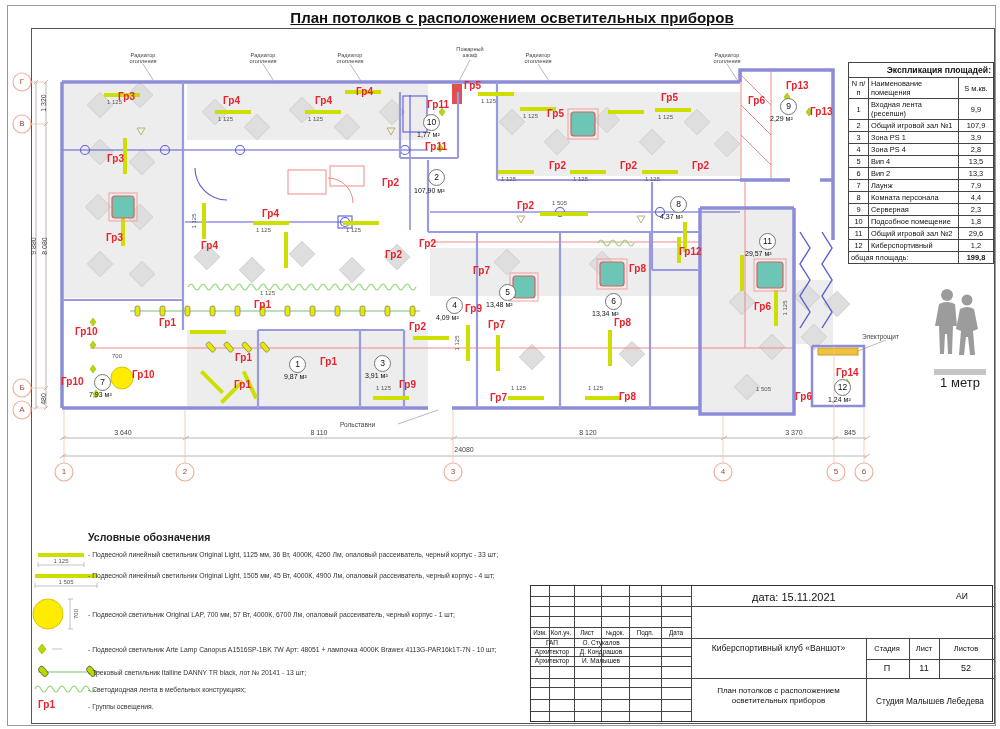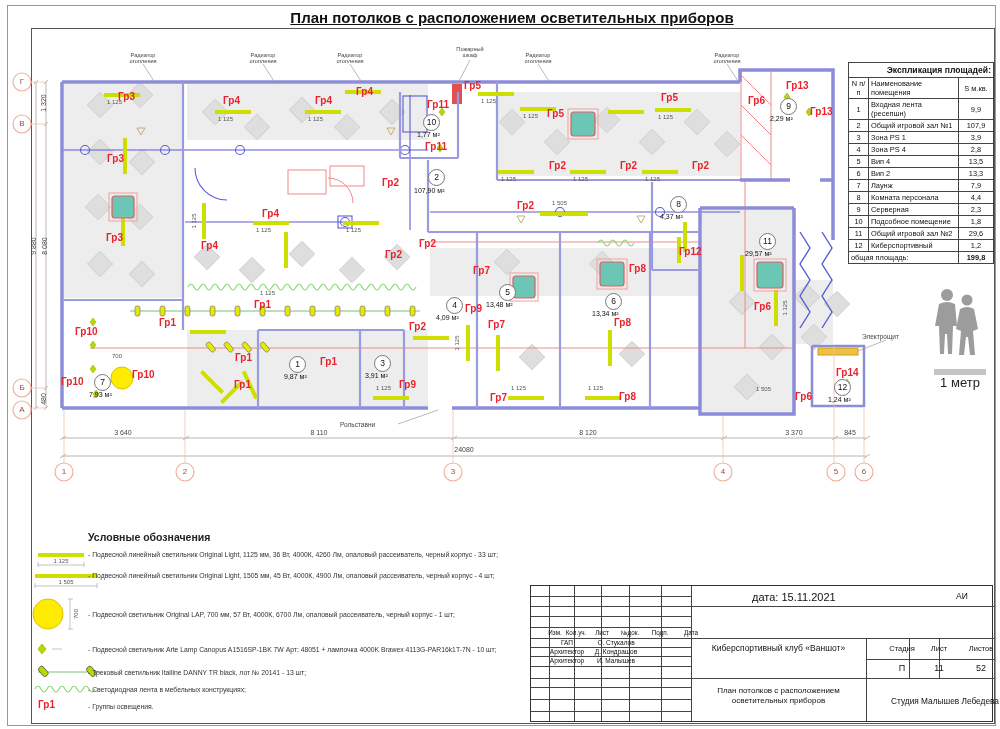--- a/index.html
+++ b/index.html
@@ -29,21 +29,21 @@
   .areas .num{text-align:center;width:15px;}
   .areas .sq{text-align:center;width:30px;}
   
   .leg-head{font-size:10.5px;font-weight:bold;color:#222;}
   .leg-txt{font-size:6.8px;color:#333;white-space:nowrap;}
   
   .tb{position:absolute;left:530px;top:585px;width:463px;height:137px;border:1.4px solid #333;box-sizing:border-box;}
   .tb .vl{position:absolute;top:0;bottom:0;width:1px;background:#444;}
   .tb .hl{position:absolute;left:0;height:1px;background:#444;}
   .tb .tx{position:absolute;font-size:7px;color:#111;white-space:nowrap;}
-  .tb .ctr{text-align:center;transform:translateX(-50%);margin-left:15px;}
+  .tb .ctr{text-align:center;transform:translateX(-50%);}
 </style>
 </head>
 <body>
 
 <div class="sheet">
 
   <div class="outer" style="left:7px;top:5px;width:987px;height:719px;"></div>
   <div class="frame" style="left:31px;top:28px;width:962px;height:694px;"></div>
 
   <div class="t title cx" style="left:512px;top:9px;">План потолков с расположением осветительных приборов</div>

